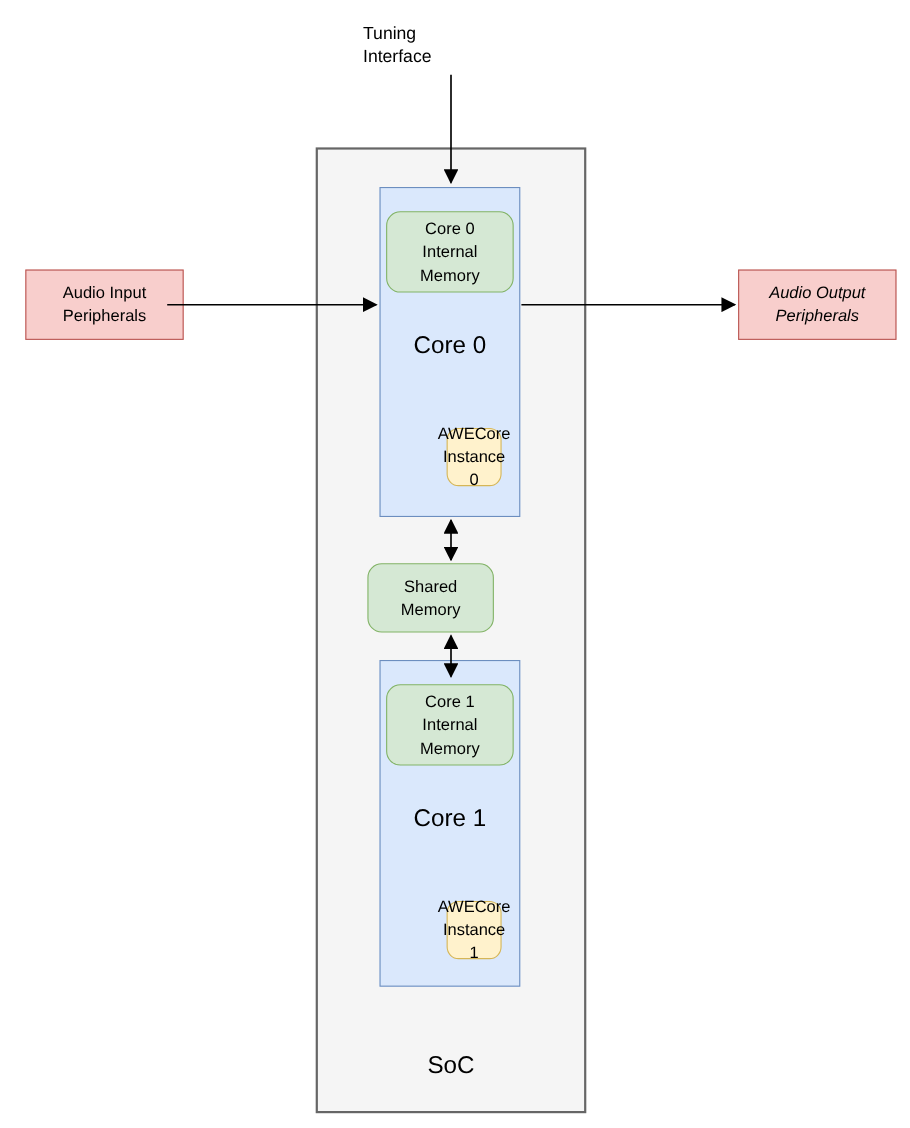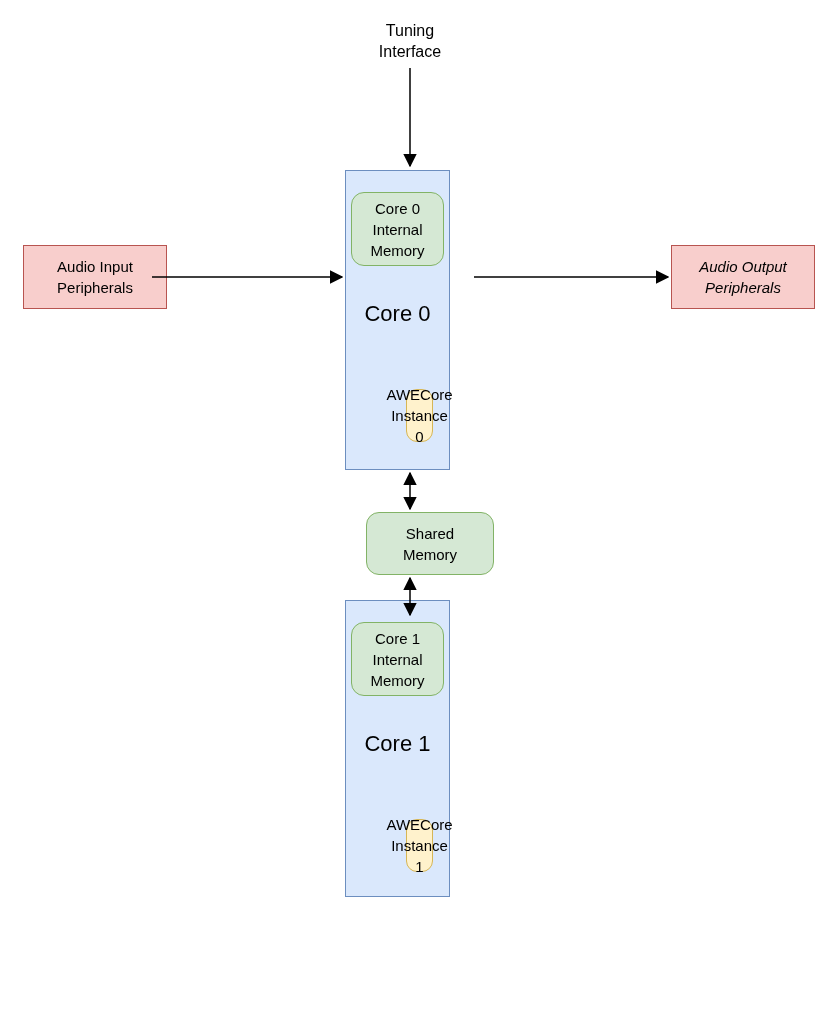--- a/index.html
+++ b/index.html
@@ -20,21 +20,21 @@
     display: flex;
     align-items: center;
     justify-content: center;
     text-align: center;
     white-space: pre-line;
     line-height: 21px;
     font-size: 15px;
   }
   .label {
     position: absolute;
-    text-align: center;
+    text-align: left;
     white-space: pre-line;
   }
   .tuning {
     left: 330px; top: 20px; width: 160px;
     font-size: 16px; line-height: 21px;
   }
   .soc {
     left: 287px; top: 134px; width: 246px; height: 878px;
     background: var(--soc-fill, #f5f5f5);
     border: 2px solid var(--soc-border, #666666);
@@ -46,21 +46,21 @@
     font-size: 22px;
   }
   .peripheral {
     width: 144px; height: 64px; top: 245px;
     background: var(--peripheral-fill, #f8cecc);
     border: 1.5px solid var(--peripheral-border, #b85450);
   }
   .peripheral.input  { left: 23px; }
   .peripheral.output { left: 671px; font-style: italic; }
   .core {
-    width: 105px;
+    width: 128px;
     background: var(--core-fill, #dae8fc);
     border: 1.5px solid var(--core-border, #6c8ebf);
   }
   .core0 { left: 345px; top: 170px; height: 300px; }
   .core1 { left: 345px; top: 600px; height: 297px; }
   .mem {
     left: 5px; right: 5px; top: 21px; height: 74px;
     background: var(--memory-fill, #d5e8d4);
     border: 1.5px solid var(--memory-border, #82b366);
     border-radius: 13px;
@@ -73,21 +73,21 @@
     line-height: 26px;
   }
   .awe {
     left: 16px; right: 16px; top: 218px; height: 53px;
     background: var(--awe-fill, #fff2cc);
     border: 1.5px solid var(--awe-border, #d6b656);
     border-radius: 11px;
     margin-left: 44px;
   }
   .shared {
-    left: 366px; top: 512px; width: 128px; height: 63px;
+    left: 334px; top: 512px; width: 115px; height: 63px;
     background: var(--memory-fill, #d5e8d4);
     border: 1.5px solid var(--memory-border, #82b366);
     border-radius: 13px;
   }
   .arrows {
     position: absolute;
     left: 0; top: 0;
     pointer-events: none;
   }
   .arrows line {
@@ -96,20 +96,23 @@
   }
 </style>
 </head>
 <body>
 
 <div id="canvas">
 
   <div class="label tuning">Tuning
 Interface</div>
 
+  <div class="box soc">
+    <div class="soc-label">SoC</div>
+  </div>
 
   <div class="box peripheral input">
     <span>Audio Input
 Peripherals</span>
   </div>
 
   <div class="box peripheral output">
     <span>Audio Output
 Peripherals</span>
   </div>

